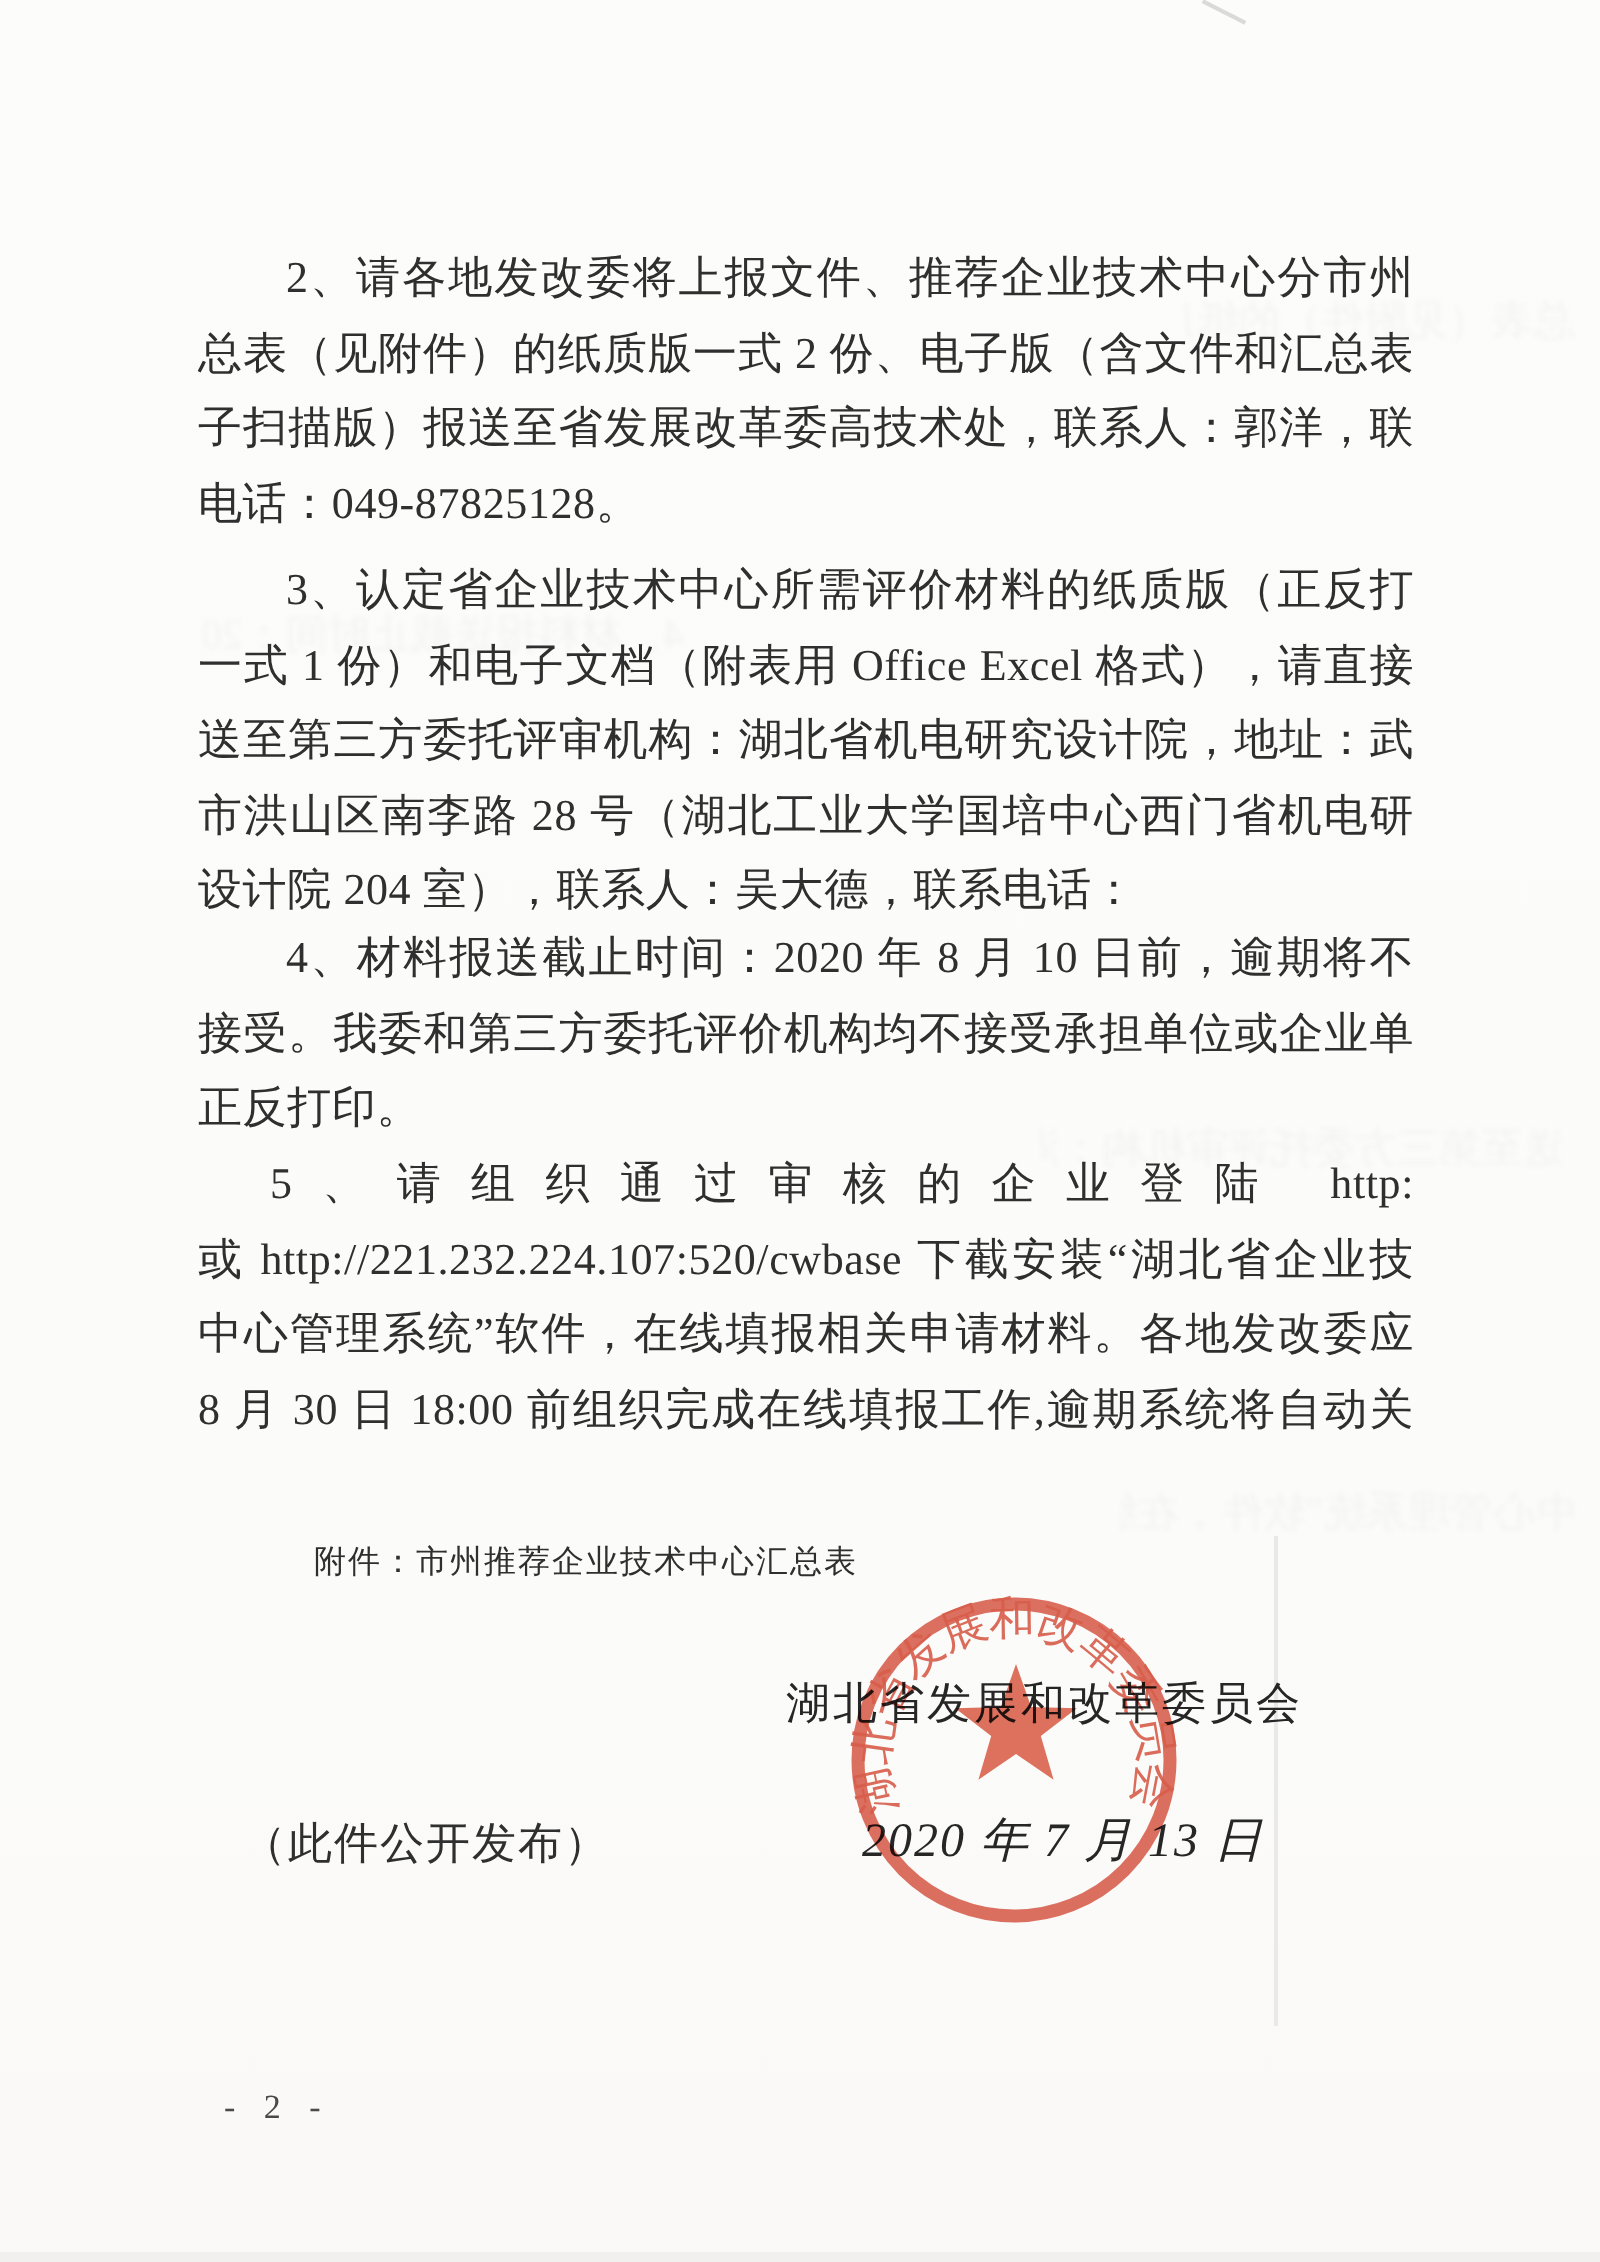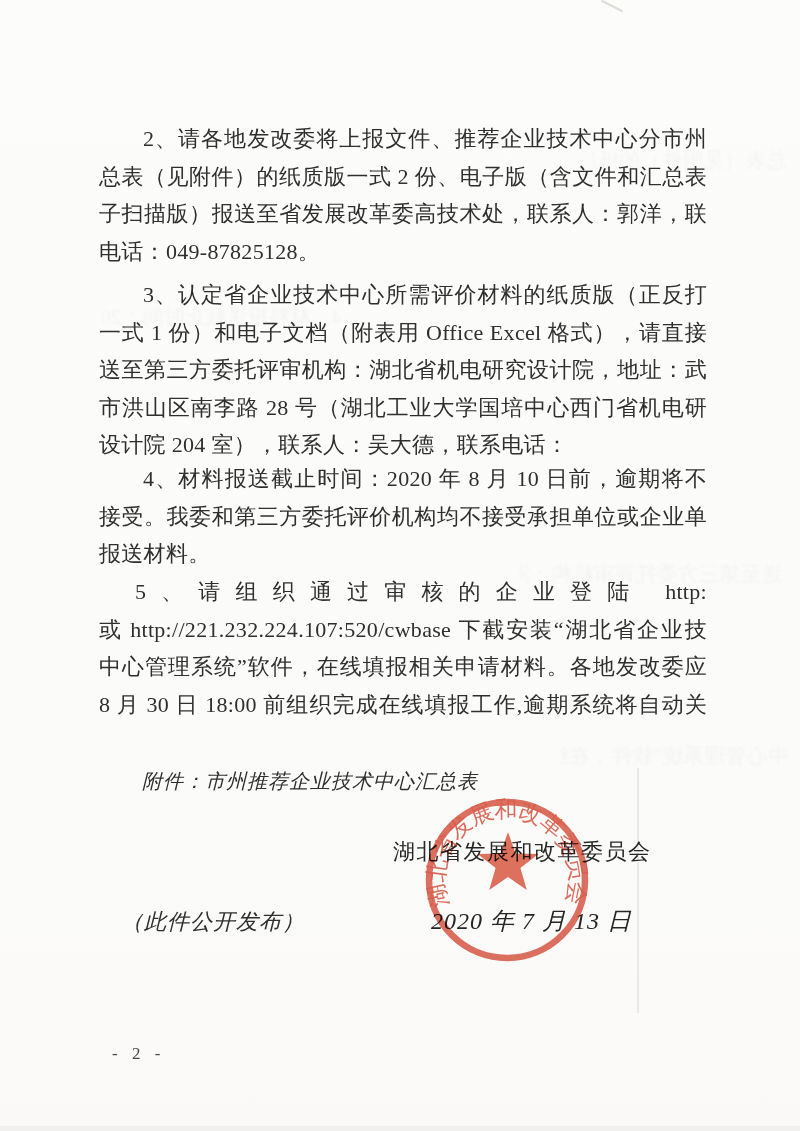--- a/index.html
+++ b/index.html
@@ -18,40 +18,39 @@
     line-height:37.6px;
     height:37.6px;
     overflow:hidden;
     color:#2f2f2f;
     letter-spacing:0.3px;
   }
   .j{text-align:justify;text-align-last:justify;}
   .ind{padding-left:44px;}
   .ind5{padding-left:36px;}
   .attach{
-    position:absolute;left:98px;top:763px;width:608px;
+    position:absolute;left:113px;top:763px;width:608px;
     padding-left:44px;box-sizing:border-box;
-    font-size:20px;line-height:37.6px;color:#2f2f2f;letter-spacing:1px;font-style:italic;
+    font-size:16px;line-height:37.6px;color:#2f2f2f;letter-spacing:1px;
   }
   .issuer{
     position:absolute;left:393px;top:837px;
     font-size:22px;line-height:30px;color:#262626;letter-spacing:1.5px;
     white-space:nowrap;
   }
   .issue-date{
     position:absolute;left:431px;top:906px;
     font-size:24px;line-height:30px;color:#262626;letter-spacing:1px;
     white-space:nowrap;
     font-style:italic;
   }
   .note{
     position:absolute;left:121px;top:906px;
     font-size:22px;line-height:32px;color:#2f2f2f;letter-spacing:1px;
     white-space:nowrap;
-    font-style:italic;
   }
   .pagenum{
     position:absolute;left:112px;top:1044px;
     font-size:17px;color:#4a4a4a;letter-spacing:5px;
     white-space:nowrap;
   }
   .seal-svg{
     position:absolute;left:0;top:0;
     mix-blend-mode:multiply;
     opacity:.92;
@@ -95,21 +94,21 @@
     <div class="ln j ind">3、认定省企业技术中心所需评价材料的纸质版（正反打印，</div>
     <div class="ln j">一式 1 份）和电子文档（附表用 Office Excel 格式），请直接报</div>
     <div class="ln j">送至第三方委托评审机构：湖北省机电研究设计院，地址：武汉</div>
     <div class="ln j">市洪山区南李路 28 号（湖北工业大学国培中心西门省机电研究</div>
     <div class="ln">设计院 204 室），联系人：吴大德，联系电话：13545000272。</div>
   </section>
 
   <section class="para" style="top:460px">
     <div class="ln j ind">4、材料报送截止时间：2020 年 8 月 10 日前，逾期将不予</div>
     <div class="ln j">接受。我委和第三方委托评价机构均不接受承担单位或企业单独</div>
-    <div class="ln">报送材料。</div>
+    <div class="ln">正反打印。</div>
   </section>
 
   <section class="para" style="top:573px">
     <div class="ln j ind5">5、请组织通过审核的企业登陆 http: //221.232.224.107:9080/cwbase</div>
     <div class="ln j">或 http://221.232.224.107:520/cwbase 下截安装“湖北省企业技术</div>
     <div class="ln j">中心管理系统”软件，在线填报相关申请材料。各地发改委应于</div>
     <div class="ln j">8 月 30 日 18:00 前组织完成在线填报工作,逾期系统将自动关闭。</div>
   </section>
 
   <div class="attach">附件：市州推荐企业技术中心汇总表</div>

